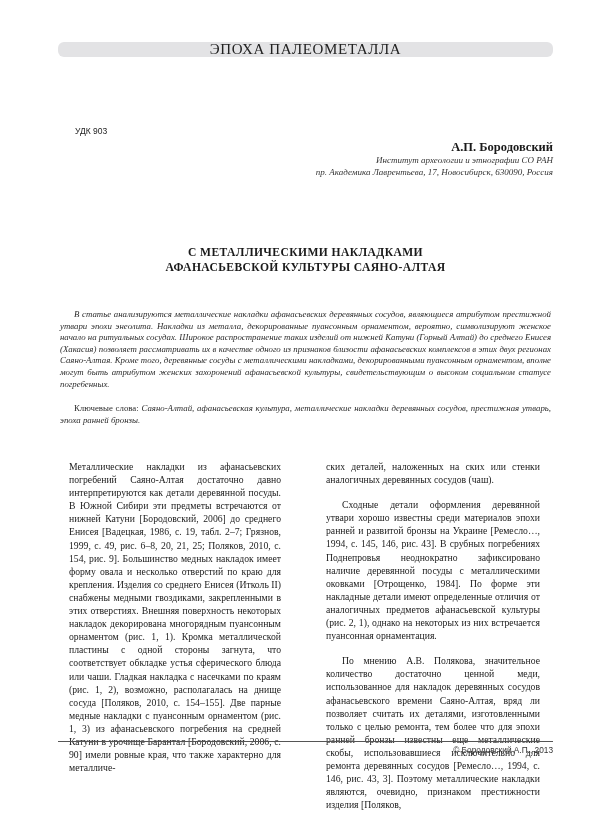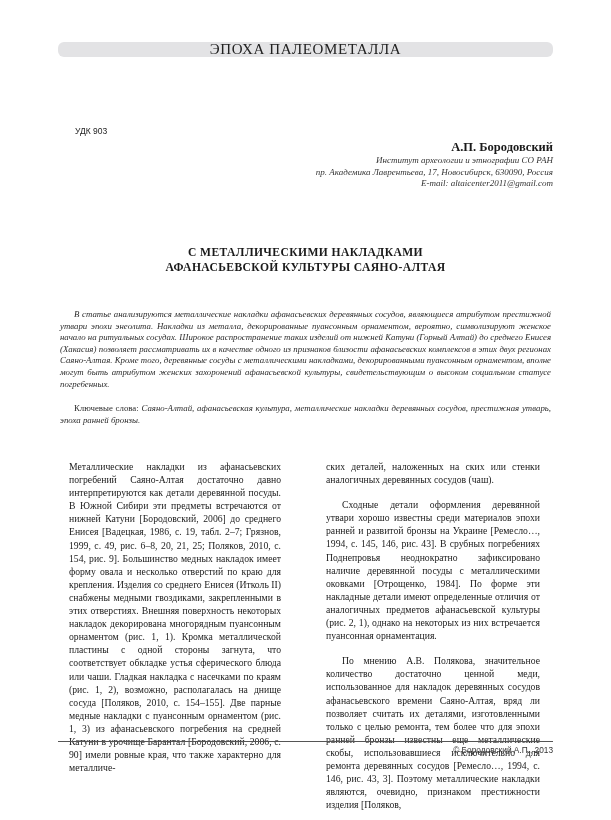--- a/index.html
+++ b/index.html
@@ -65,21 +65,20 @@
 <div class="section-bar">
   <span>ЭПОХА ПАЛЕОМЕТАЛЛА</span>
 </div>
 
 <div class="udk">УДК 903</div>
 
 <div class="author-block">
   <div class="author-name">А.П. Бородовский</div>
   <div class="author-line">Институт археологии и этнографии СО РАН</div>
   <div class="author-line">пр. Академика Лаврентьева, 17, Новосибирск, 630090, Россия</div>
-  <div class="author-line">E-mail: altaicenter2011@gmail.com</div>
 </div>
 
 <div class="title">
   <div>С МЕТАЛЛИЧЕСКИМИ НАКЛАДКАМИ</div>
   <div>АФАНАСЬЕВСКОЙ КУЛЬТУРЫ САЯНО-АЛТАЯ</div>
 </div>
 
 <div class="abstract">В статье анализируются металлические накладки афанасьевских деревянных сосудов, являющиеся атрибутом престижной утвари эпохи энеолита. Накладки из металла, декорированные пуансонным орнаментом, вероятно, символизируют женское начало на ритуальных сосудах. Широкое распространение таких изделий от нижней Катуни (Горный Алтай) до среднего Енисея (Хакасия) позволяет рассматривать их в качестве одного из признаков близости афанасьевских комплексов в этих двух регионах Саяно-Алтая. Кроме того, деревянные сосуды с металлическими накладками, декорированными пуансонным орнаментом, вполне могут быть атрибутом женских захоронений афанасьевской культуры, свидетельствующим о высоком социальном статусе погребенных.</div>
 
 <div class="keywords">

